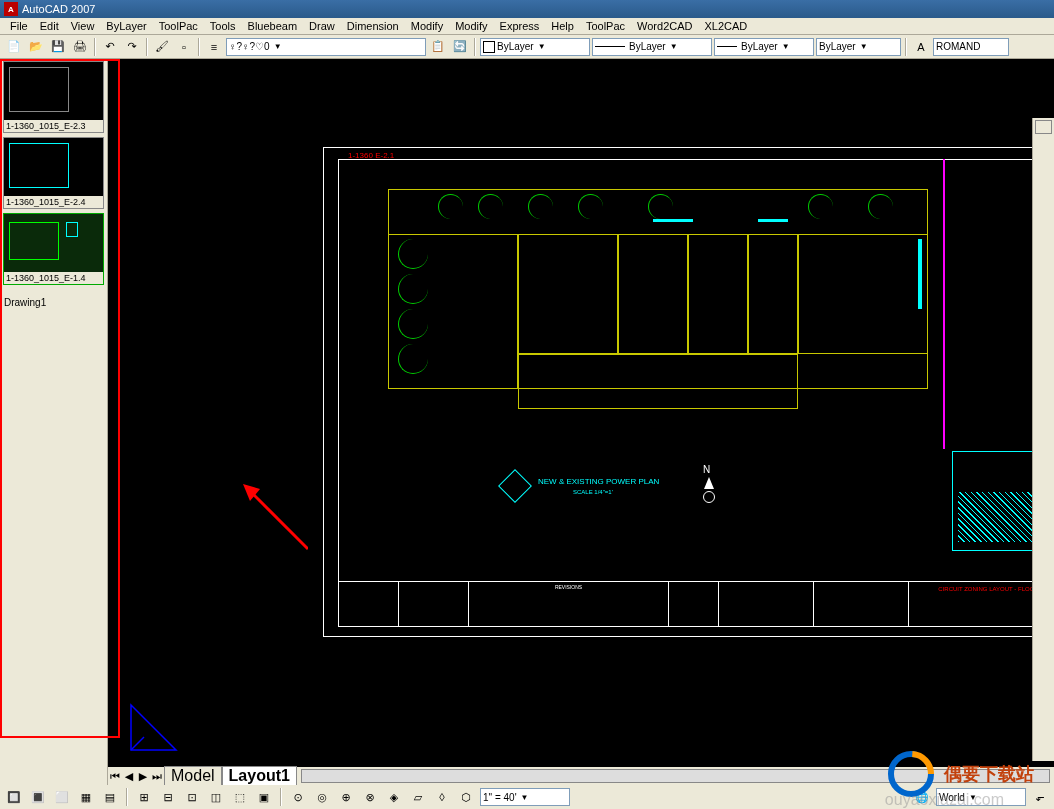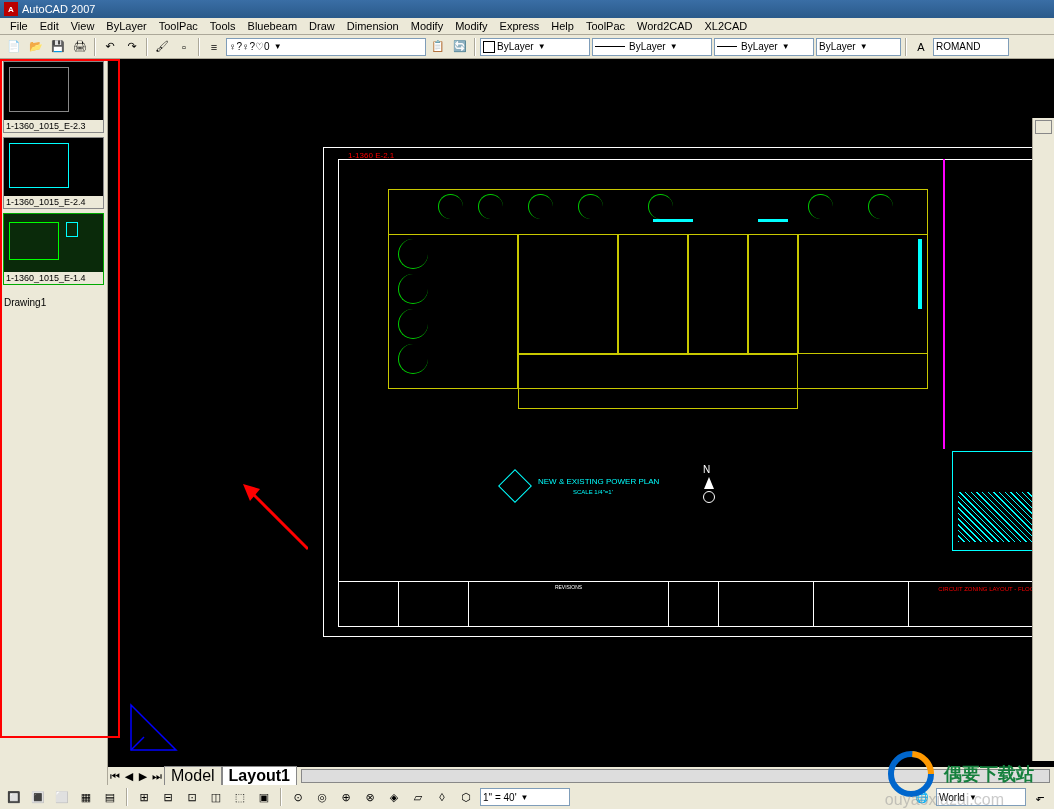--- a/index.html
+++ b/index.html
@@ -33,21 +33,21 @@
 .tblock-cell { position: absolute; border-left: 1px solid #fff; height: 100%; font-size: 5px; color: #fff; }
 .annotation-arrow { position: absolute; left: 130px; top: 420px; width: 70px; height: 100px; pointer-events: none; }
 .annotation-box { position: absolute; left: 202px; top: 449px; border: 2px solid red; background: #ece9d8; padding: 4px 12px; color: red; font-size: 24px; font-weight: bold; font-family: Arial; z-index: 100; }
 .red-outline { position: absolute; left: 0px; top: 0px; width: 120px; height: 679px; border: 2px solid red; pointer-events: none; z-index: 99; }
 .h-scroll { position: absolute; bottom: 0; left: 0; right: 0; height: 18px; background: #ece9d8; display: flex; align-items: center; }
 .tab { background: #ece9d8; border: 1px solid #888; padding: 0 6px; font-size: 16px; cursor: pointer; }
 .tab.active { background: #fff; font-weight: bold; }
 .statusbar { background: #ece9d8; height: 24px; display: flex; align-items: center; padding: 0 4px; gap: 4px; font-size: 10px; }
 .watermark { position: absolute; right: 20px; bottom: 10px; display: flex; align-items: center; gap: 8px; z-index: 200; }
 .wm-logo { width: 50px; height: 50px; }
-.wm-text { font-size: 18px; color: #15803d; font-weight: bold; font-family: "Microsoft YaHei", sans-serif; }
+.wm-text { font-size: 18px; color: #c2410c; font-weight: bold; font-family: "Microsoft YaHei", sans-serif; }
 .wm-url { position: absolute; right: 50px; bottom: 0px; font-size: 16px; color: rgba(150,150,150,0.5); font-family: Arial; z-index: 201; }
 .ucs-icon { position: absolute; left: 18px; bottom: 30px; width: 60px; height: 60px; }
 .plan-label { position: absolute; color: #0ff; font-size: 8px; }
 .north-arrow { position: absolute; color: #fff; font-size: 10px; }
 .right-toolbar { position: absolute; right: 0; top: 59px; width: 22px; background: #ece9d8; height: calc(100% - 59px - 24px); border-left: 1px solid #aca899; }
 </style>
 </head>
 <body>
 
 <div class="titlebar">

